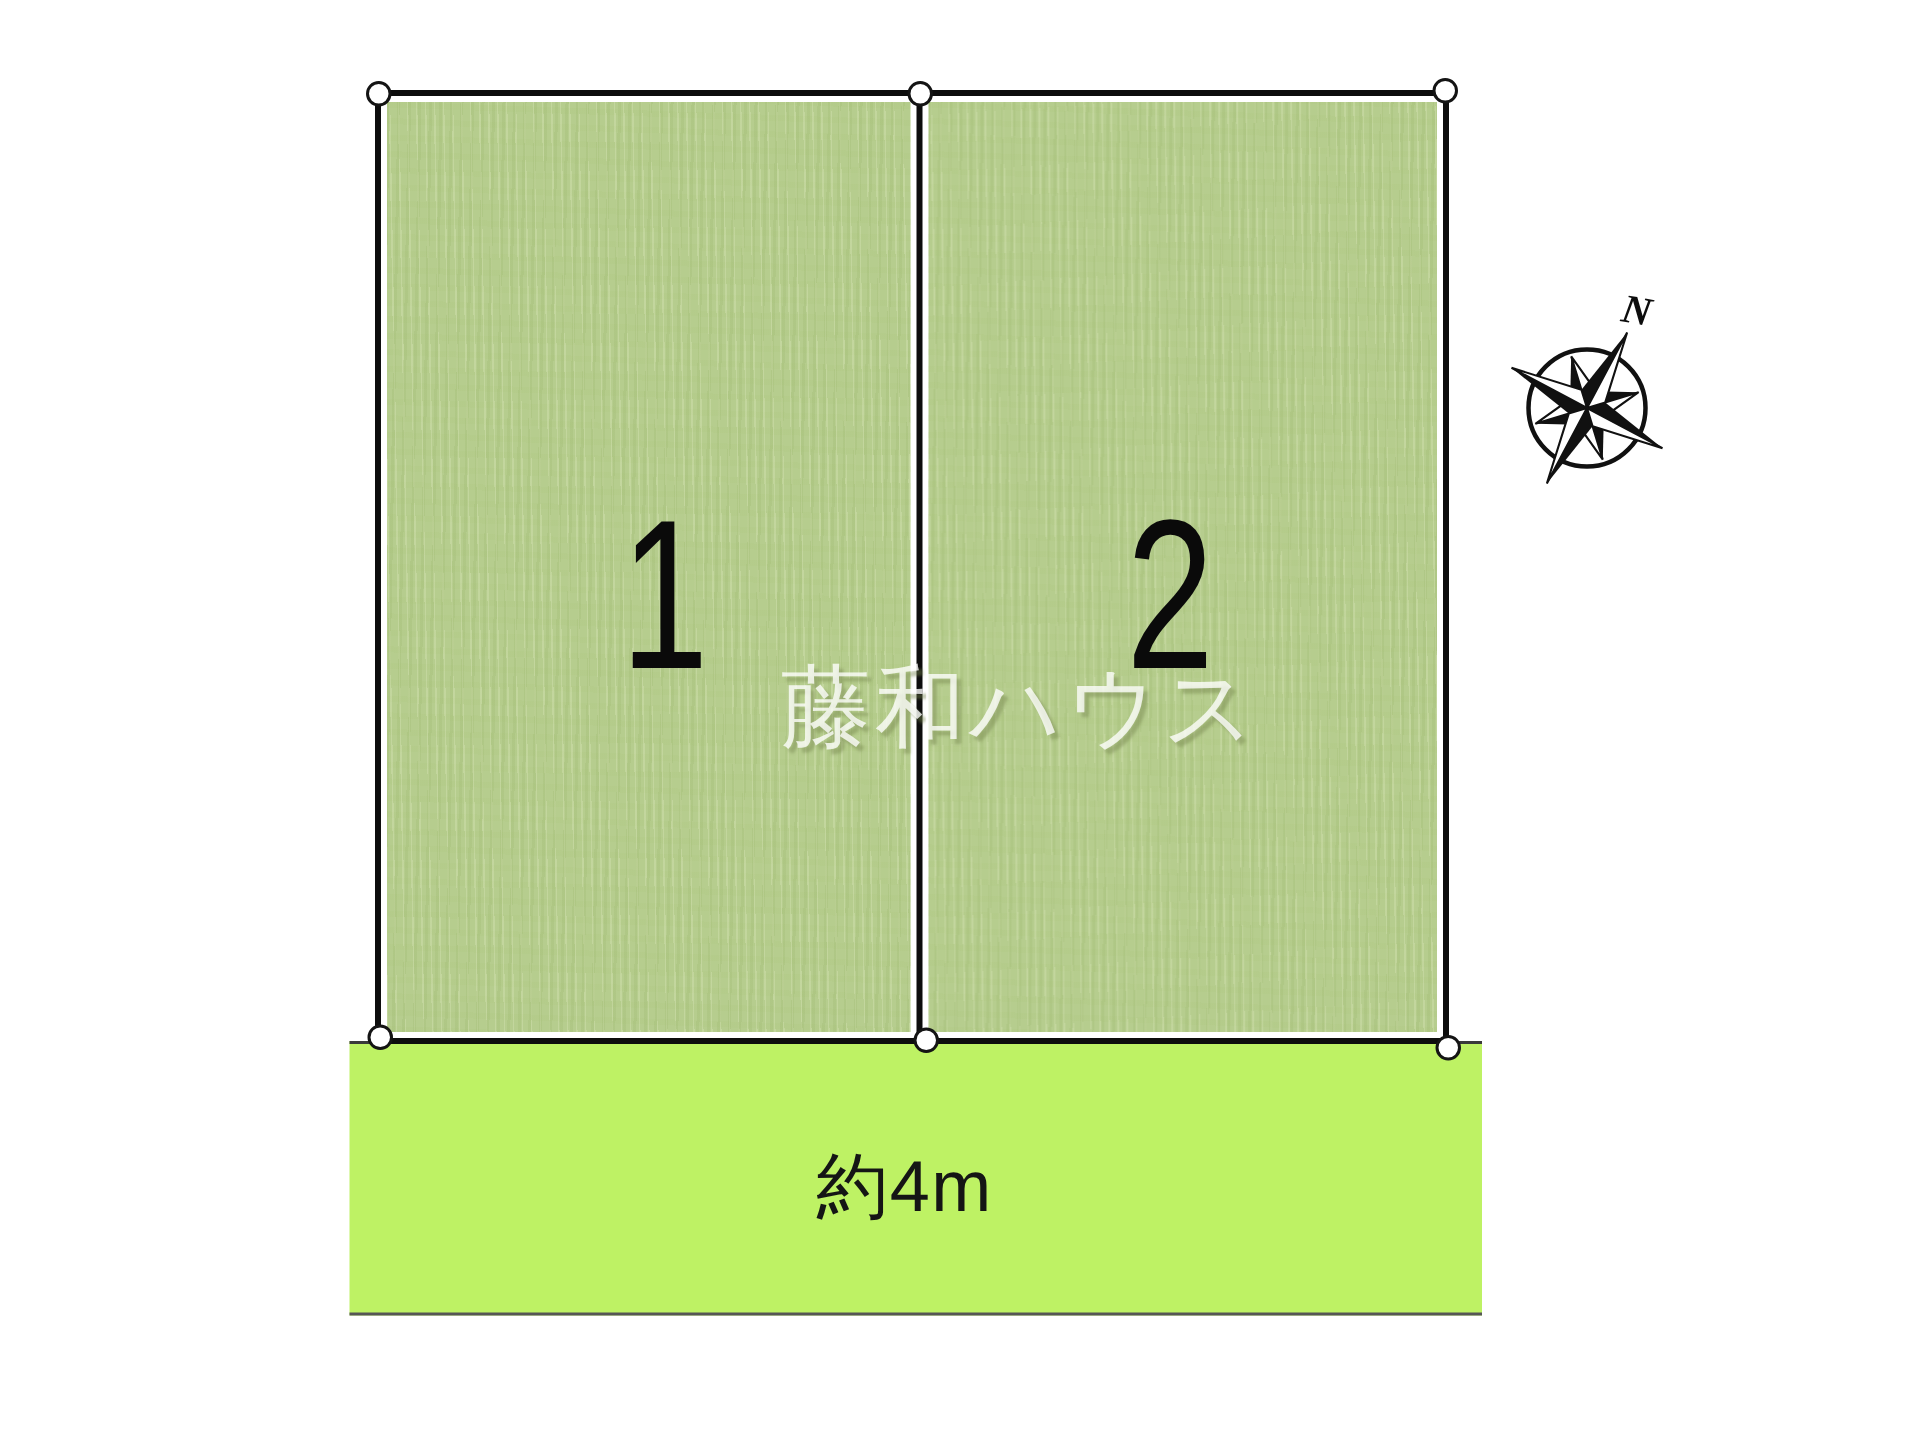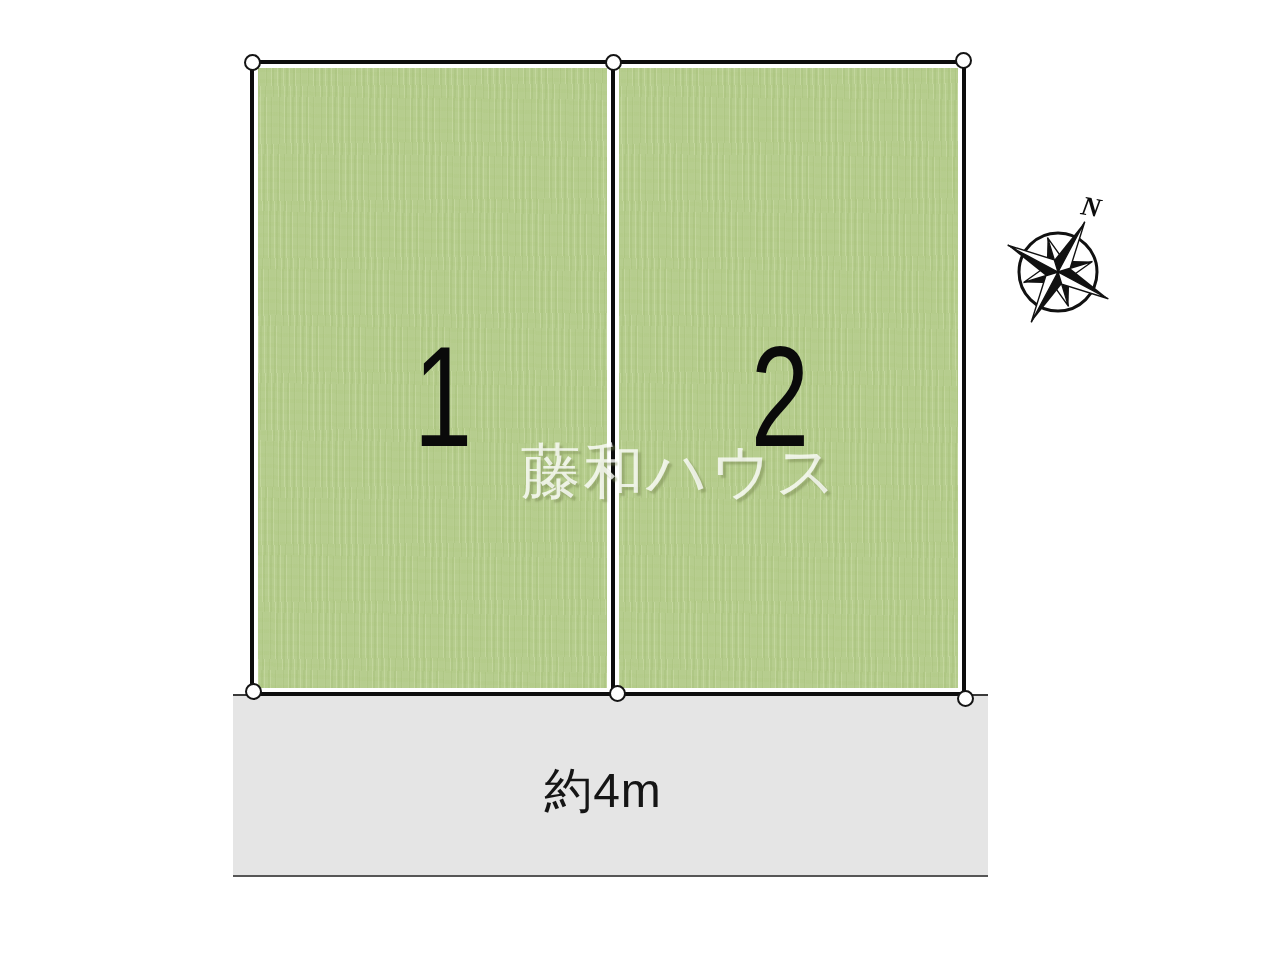--- a/index.html
+++ b/index.html
@@ -6,21 +6,21 @@
   body{
     width:1280px;height:960px;background:#ffffff;overflow:hidden;
     font-family:"Liberation Sans","DejaVu Sans",sans-serif;
     position:relative;
   }
   .canvas{position:absolute;left:0;top:0;width:1280px;height:960px;background:#ffffff;}
 
   
   .road{
     position:absolute;left:233px;top:694px;width:755px;height:183px;
-    background:#e5e5e5;
+    background:#bef264;
     border-top:2px solid #3a3a3a;border-bottom:2px solid #565656;
     box-sizing:border-box;z-index:1;
   }
   .road-label{
     position:absolute;left:370px;top:95px;transform:translate(-50%,-50%);
     font-size:48px;color:#151515;white-space:nowrap;letter-spacing:1px;
   }
 
   
   .plots{

